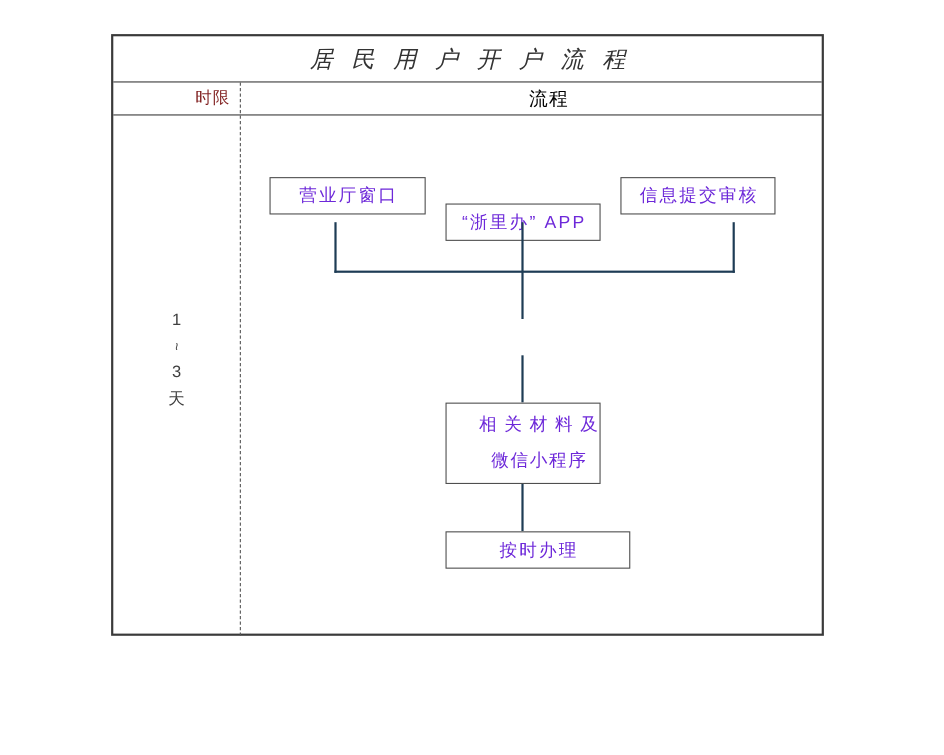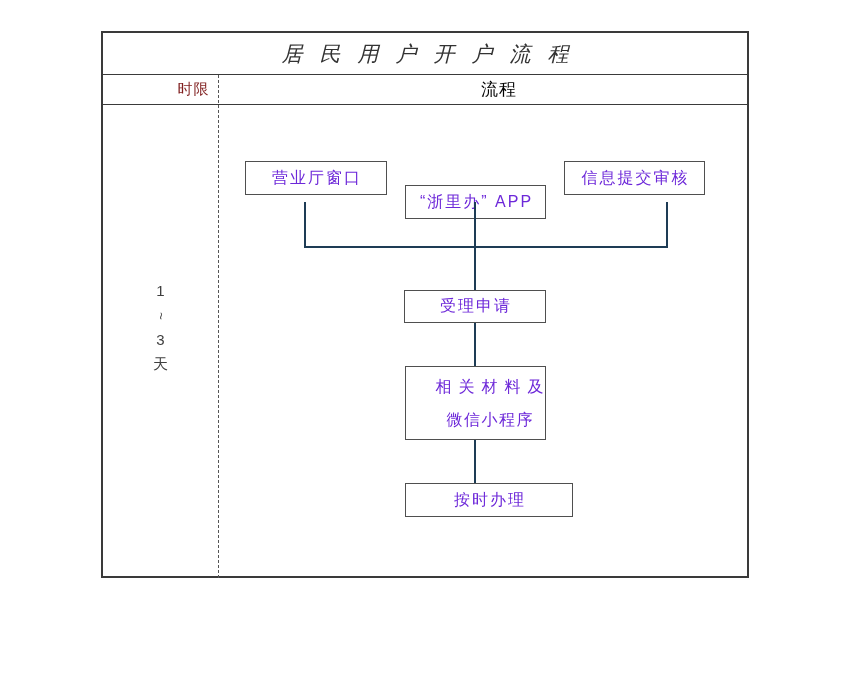--- a/index.html
+++ b/index.html
@@ -132,21 +132,20 @@
 
     <div class="flow-box box-channel-1">营业厅窗口</div>
     <div class="flow-box box-channel-2">“浙里办” APP</div>
     <div class="flow-box box-channel-3">信息提交审核</div>
 
     <div class="conn conn-stub-left"></div>
     <div class="conn conn-mid-down"></div>
     <div class="conn conn-stub-right"></div>
     <div class="conn conn-gather-bar"></div>
 
-    <div class="flow-box box-accept">受理申请</div>
 
     <div class="conn conn-accept-review"></div>
 
     <div class="flow-box box-review">
       <div class="line1">相关材料及</div>
       <div class="line2">微信小程序</div>
     </div>
 
     <div class="conn conn-review-handle"></div>
 

